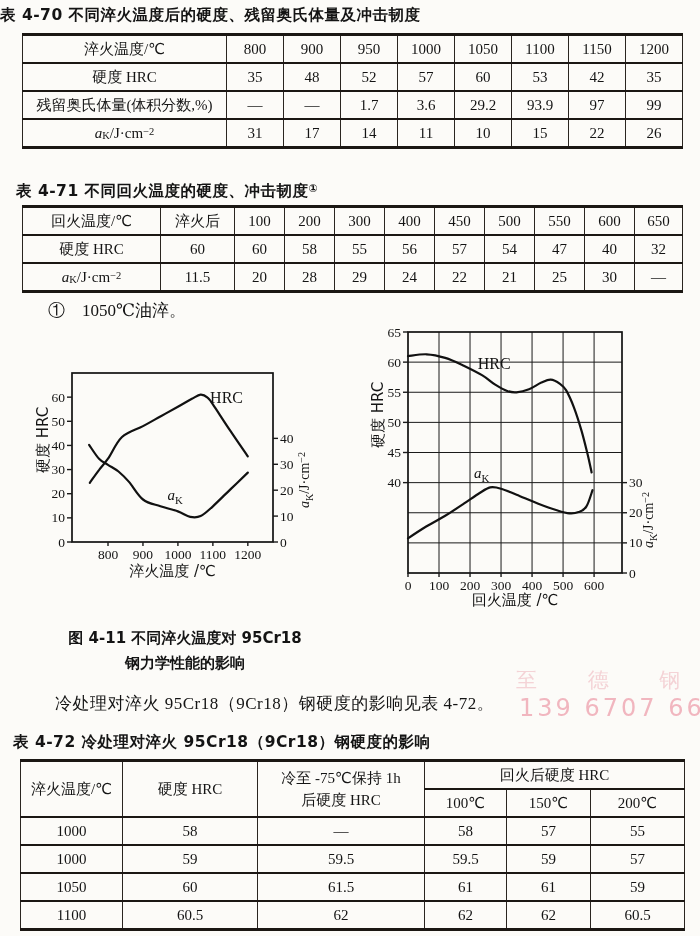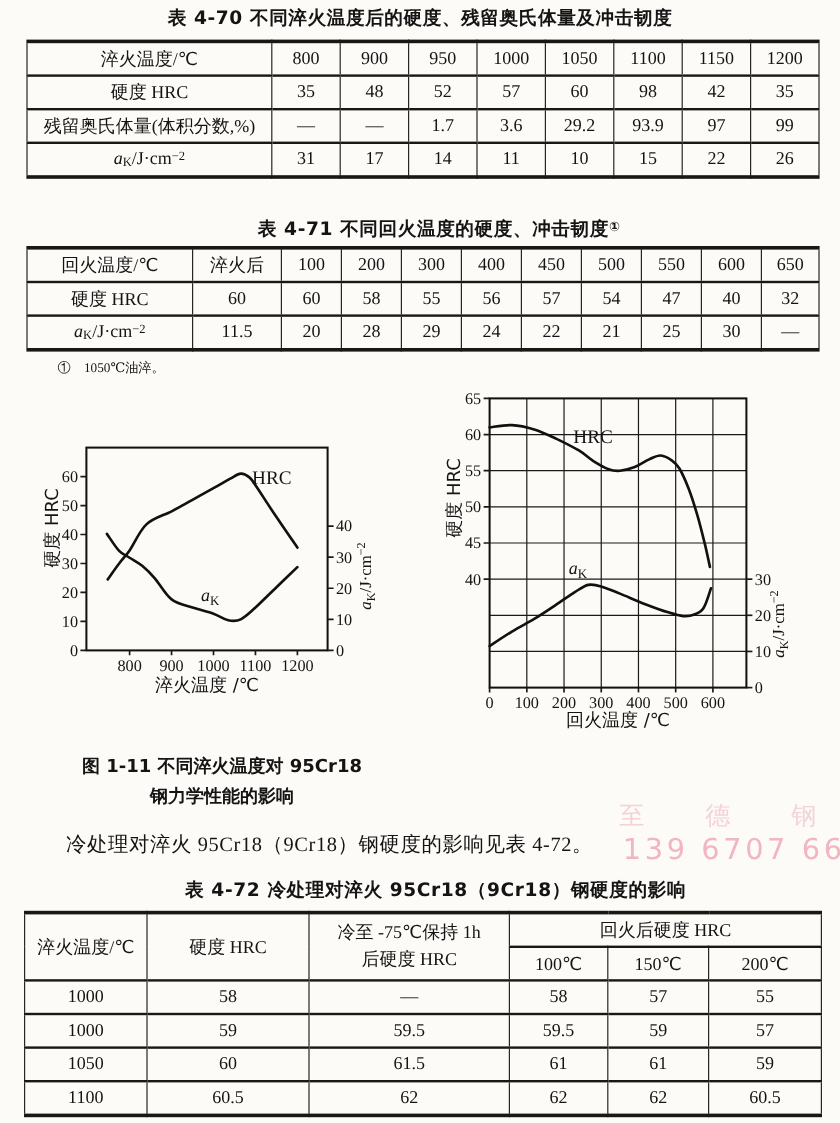--- a/index.html
+++ b/index.html
@@ -1,32 +1,32 @@
 <!DOCTYPE html>
 <html><head>
 <meta charset="utf-8">
 <style>
   html,body{margin:0;padding:0;background:#e8e8e8}
   .page{position:relative;width:700px;height:936px;background:#fcfbf8;color:#141414;
         font-family:"Liberation Serif","DejaVu Serif",serif;overflow:hidden}
   .abs{position:absolute}
   .tbl-title{font-family:"DejaVu Sans","Liberation Sans",sans-serif;font-weight:bold;
-             font-size:15.5px;text-align:center;width:700px;letter-spacing:.5px;white-space:nowrap}
+             font-size:15.5px;width:700px;letter-spacing:.5px;white-space:nowrap}
   table.dt{position:absolute;border-collapse:collapse;table-layout:fixed;
            font-family:"Liberation Serif","DejaVu Sans",serif;
            border:1.5px solid #1b1713;border-top-width:3px;border-bottom-width:3px}
   .dt td{border:1px solid #2a2520;border-bottom-width:2px;border-bottom-color:#1b1713;
          text-align:center;vertical-align:middle;height:26px;padding:0 1px;
          font-size:15px;overflow:hidden;white-space:nowrap}
   .dt thead td{font-size:15px}
   sub{font-size:70%;vertical-align:-12%}
   sup{font-size:70%;vertical-align:30%}
   .caption{font-family:"DejaVu Sans","Liberation Sans",sans-serif;font-weight:bold;
            font-size:15px;text-align:center;line-height:25px;white-space:nowrap}
-  .footnote{font-size:11px;white-space:nowrap}
+  .footnote{font-size:17px;white-space:nowrap}
   .para{font-size:17px;white-space:nowrap;letter-spacing:.5px}
   .wm{font-family:"DejaVu Sans","Liberation Sans",sans-serif;white-space:nowrap}
   #wm1{font-size:21px;letter-spacing:22px;color:#f4d3d6}
   #wm2{font-size:24px;letter-spacing:3px;color:#f1b6bf}
   svg text{font-family:"Liberation Serif","DejaVu Serif",serif;fill:#141414}
   svg text.cjk{font-family:"DejaVu Sans","Liberation Sans",sans-serif}
 </style>
 </head>
 <body>
 
@@ -58,21 +58,21 @@
           <td>1150</td>
           <td>1200</td>
         </tr>
         <tr>
           <td>硬度 HRC</td>
           <td>35</td>
           <td>48</td>
           <td>52</td>
           <td>57</td>
           <td>60</td>
-          <td>98</td>
+          <td>53</td>
           <td>42</td>
           <td>35</td>
         </tr>
         <tr>
           <td>残留奥氏体量(体积分数,%)</td>
           <td>—</td>
           <td>—</td>
           <td>1.7</td>
           <td>3.6</td>
           <td>29.2</td>
@@ -260,21 +260,21 @@
       <text x="153" y="290" font-size="15" text-anchor="middle" class="cjk"><tspan>回火温度 /℃</tspan></text>
       <g transform="translate(21,100) rotate(-90)">
         <text x="0" y="0" font-size="15" text-anchor="middle" class="cjk"><tspan>硬度 HRC</tspan></text>
       </g>
       <g transform="translate(291,205) rotate(-90)">
         <text x="0" y="0" font-size="14" text-anchor="middle"><tspan font-style="italic">a</tspan><tspan dy="3.5" font-size="10.1">K</tspan><tspan dy="-3.5">/J·cm</tspan><tspan dy="-4.5" font-size="10.1">−2</tspan></text>
       </g>
     </svg>
 
   <div class="abs caption" style="top:626px;left:40px;width:290px">
-    <div>图 1-11  不同淬火温度对 95Cr18</div>
+    <div>图 4-11  不同淬火温度对 95Cr18</div>
     <div>钢力学性能的影响</div>
   </div>
 
 
   <div class="abs wm" id="wm1" style="top:666px;left:516px">至 德 钢 业</div>
   <div class="abs wm" id="wm2" style="top:694px;left:519px">139 6707 6667</div>
 
   <div class="abs para" style="top:692px;left:55px">冷处理对淬火 95Cr18（9Cr18）钢硬度的影响见表 4-72。</div>
 
   <div class="abs tbl-title" style="top:732px;left:13px">表 4-72  冷处理对淬火 95Cr18（9Cr18）钢硬度的影响</div>

